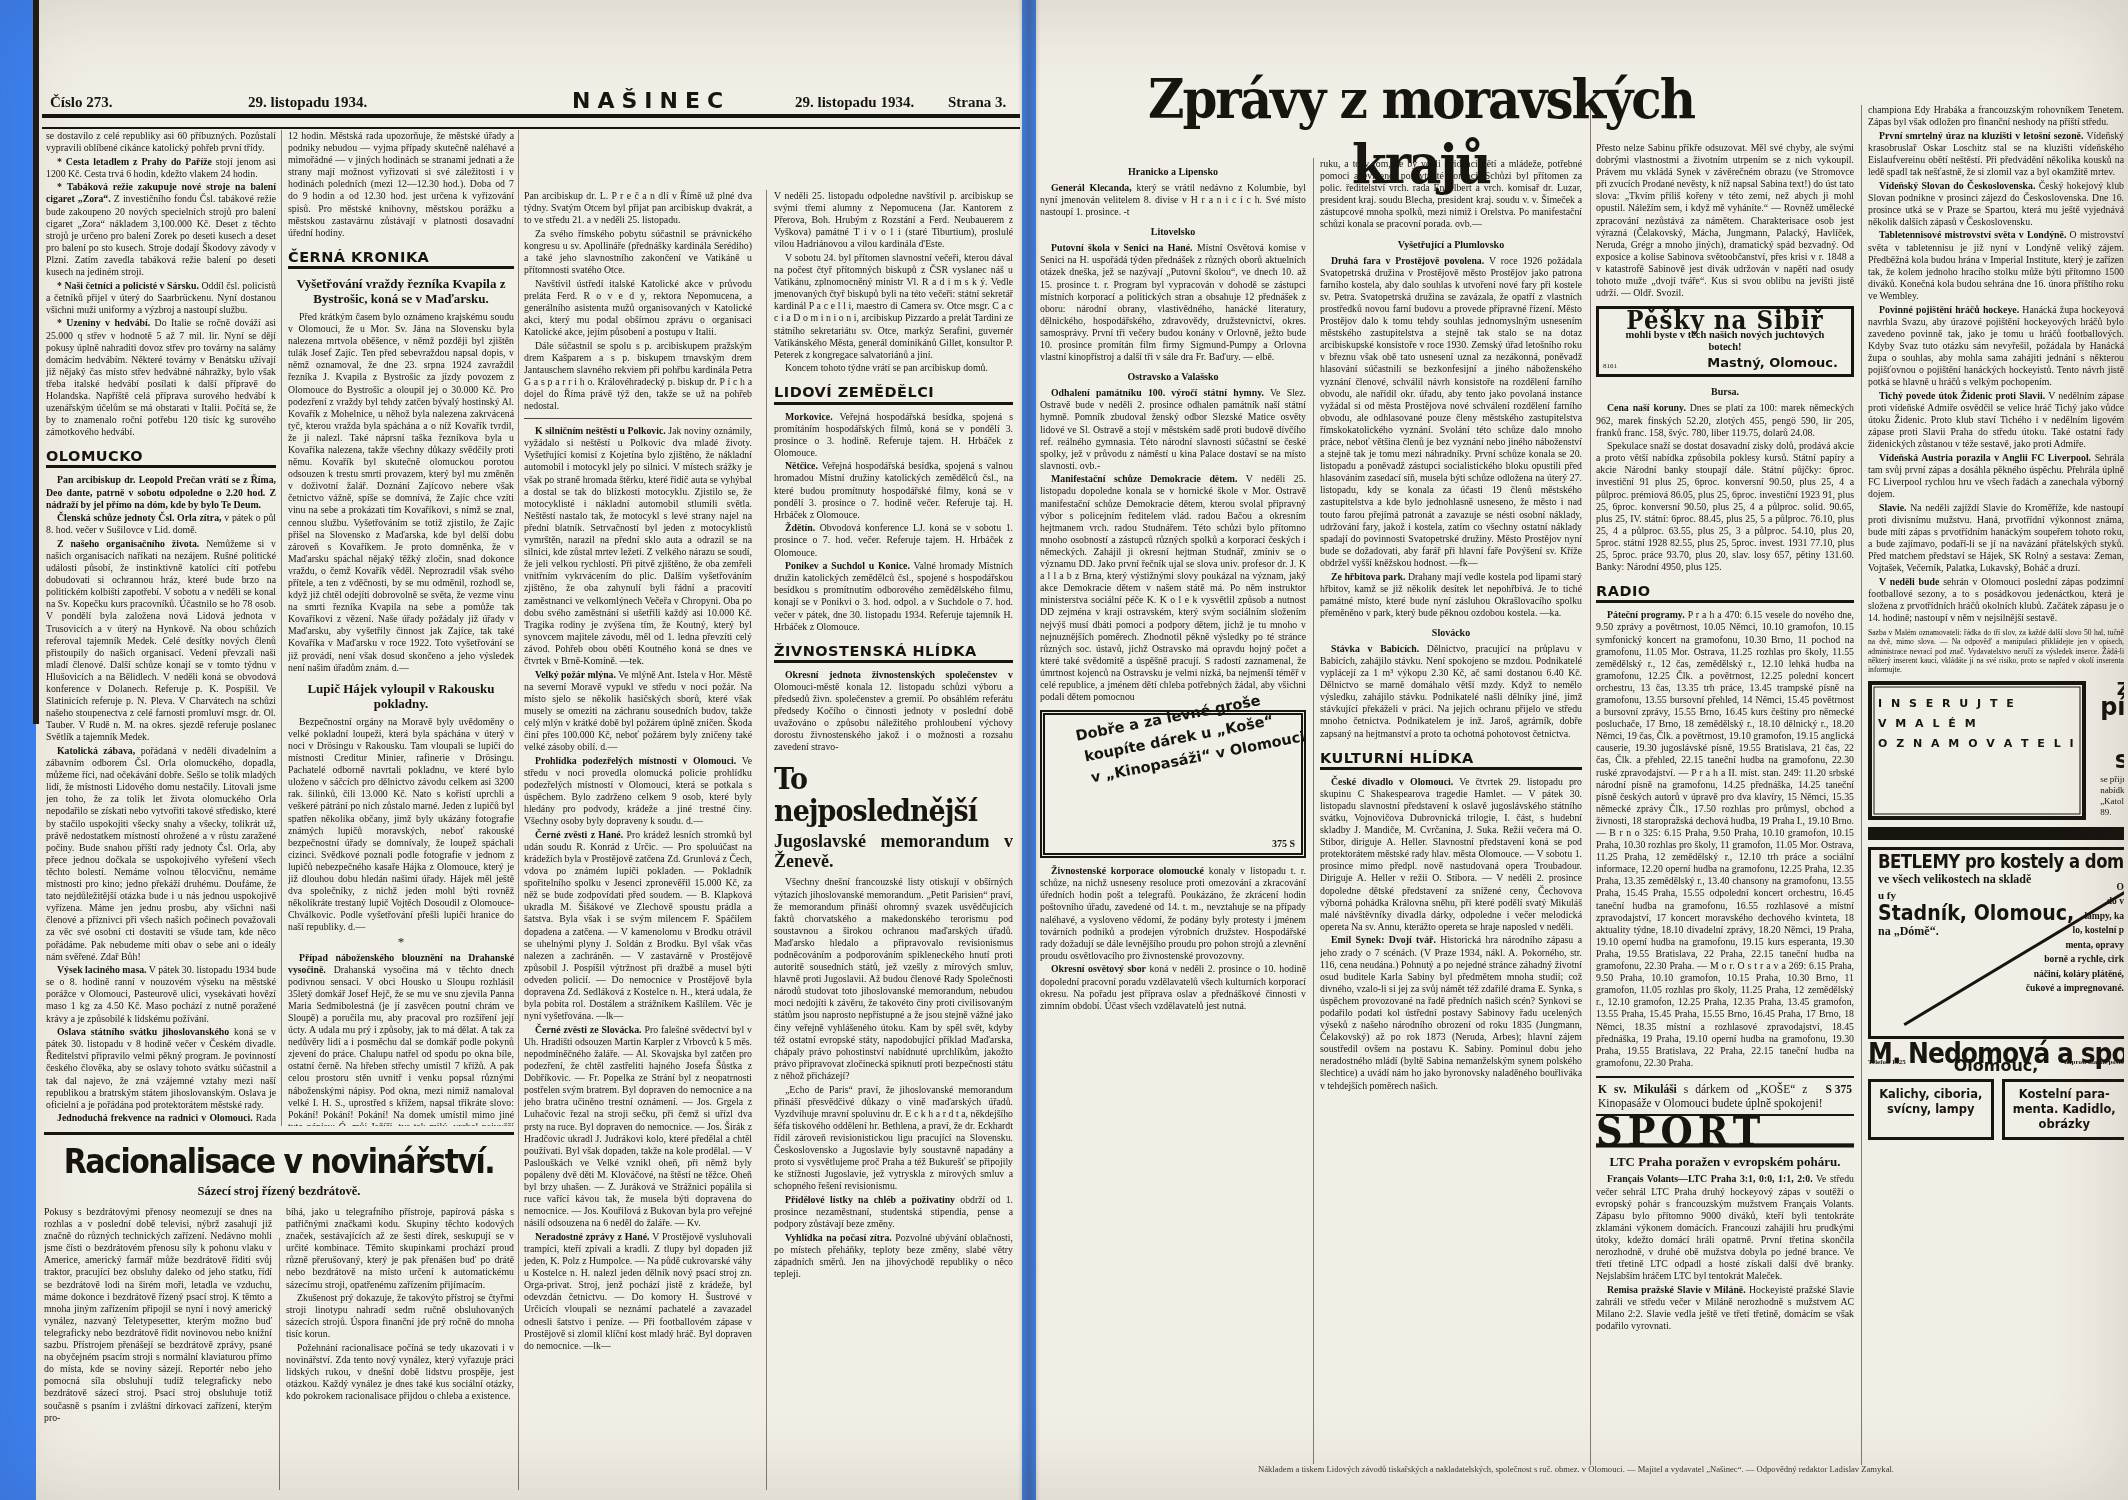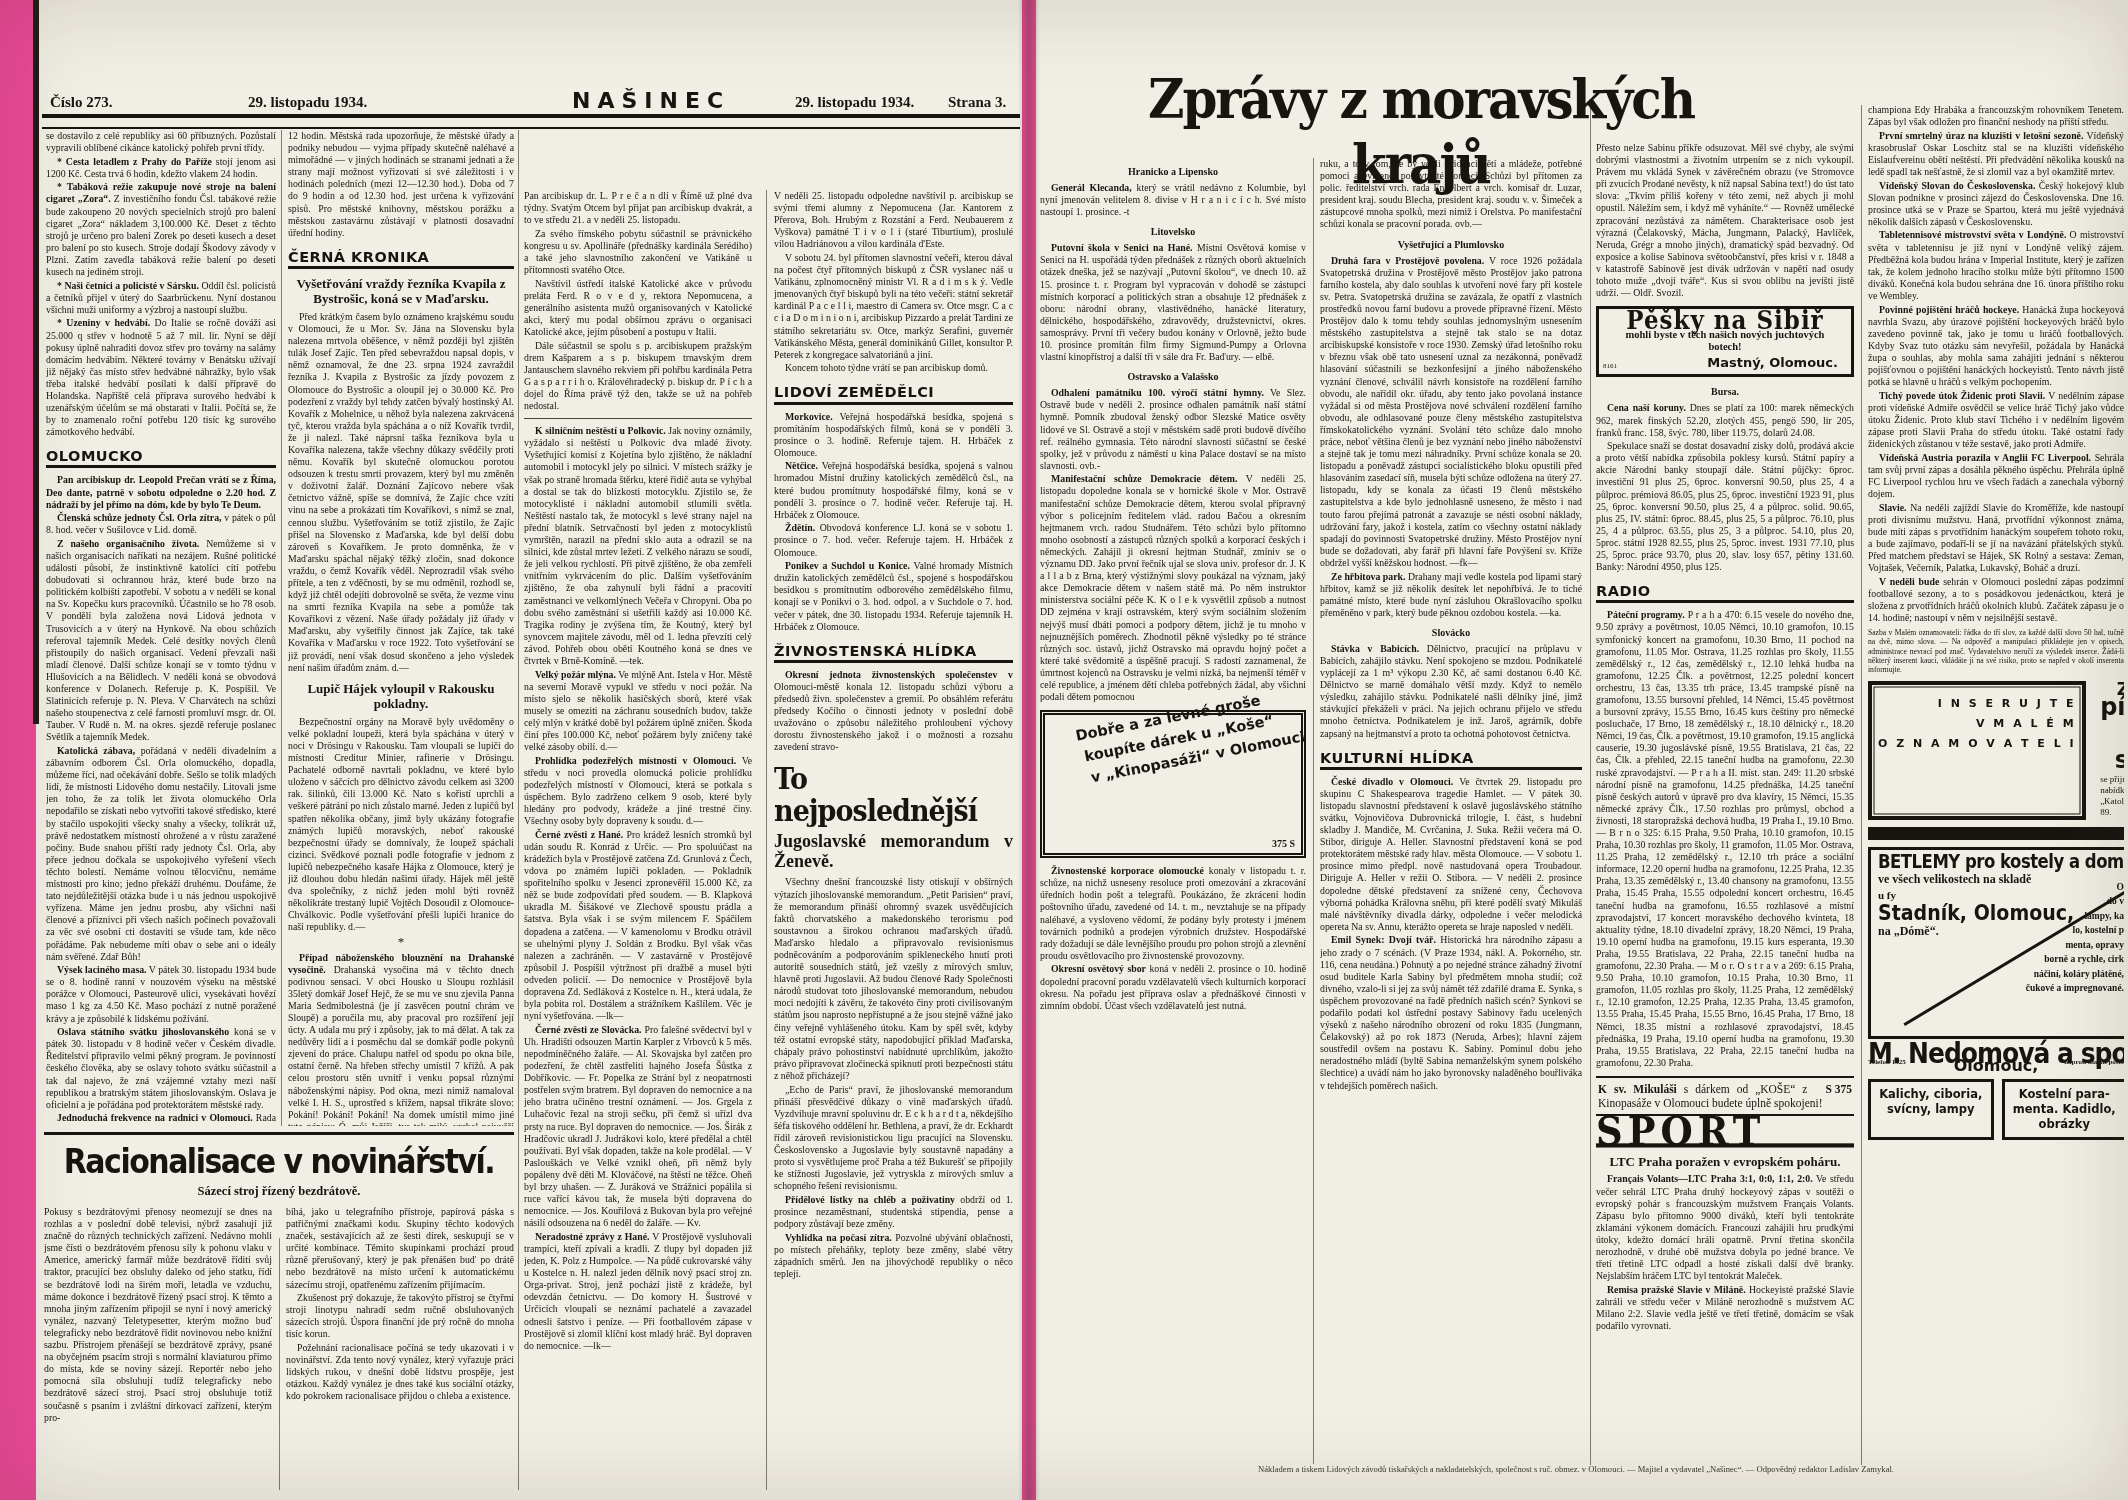--- a/index.html
+++ b/index.html
@@ -1,17 +1,17 @@
 <!DOCTYPE html>
 <html lang="cs" style="--paper: #f1eee5; --ink: #181410;"><head>
 <meta charset="utf-8">
 <style>
 :root{--paper:#f1eee5;--ink:#181410;--faded:#3a352e;}
 html,body{margin:0;padding:0;}
-#stage{position:relative;width:2128px;height:1500px;background:#ec4899;overflow:hidden;
+#stage{position:relative;width:2128px;height:1500px;background:#3b82f6;overflow:hidden;
   font-family:"Liberation Serif",serif;color:var(--ink);}
 #stage::after{content:"";position:absolute;inset:0;pointer-events:none;
   box-shadow:inset 0 0 90px rgba(60,50,35,.18);}
 .page{position:absolute;top:0;height:1500px;background:var(--paper);}
 #page-left{left:36px;width:986px;}
 #page-right{left:1036px;width:1092px;}
 .fold{position:absolute;top:0;left:1018px;width:22px;height:1500px;
   background:linear-gradient(90deg,rgba(70,60,45,0) 0%,rgba(70,60,45,.35) 50%,rgba(70,60,45,0) 100%);}
 .edgebar{position:absolute;left:33px;top:0;width:6px;height:724px;background:#201b14;}
 .colrule{position:absolute;width:1px;background:rgba(35,30,22,.55);}
@@ -60,21 +60,21 @@
 .ad-kos .dl{font-family:"DejaVu Sans",sans-serif;font-weight:bold;font-size:14.5px;line-height:22px;white-space:nowrap;}
 .ad-kos .dl:nth-child(2){padding-left:14px;}
 .ad-kos .dl:nth-child(3){padding-left:28px;}
 .ad-kos .code{position:absolute;right:6px;bottom:3px;font-weight:bold;font-size:10px;}
 .ad-mikulas{border:0;border-top:2px solid var(--ink);border-bottom:2px solid var(--ink);
   padding:4px 2px;font-size:11.5px;line-height:14px;text-align:justify;}
 .ad-mikulas .code{float:right;font-weight:bold;margin-left:18px;}
 .adrow{display:flex;gap:8px;margin:7px 0;}
 .adrow .adbox{flex:1;margin:0;}
 .ad-inserujte{border:4px solid var(--ink);box-shadow:inset 0 0 0 1.5px var(--paper),inset 0 0 0 2.5px var(--ink);
-  padding:9px 6px;text-align:right;}
+  padding:9px 6px;text-align:left;}
 .ad-inserujte .l{font-family:"DejaVu Sans",sans-serif;font-weight:bold;font-size:11px;letter-spacing:2.5px;line-height:20px;white-space:nowrap;}
 .ad-cut{border-right:none;}
 .ad-pisarka{padding:2px 0 2px 6px;text-align:left;border:none;}
 .ad-pisarka .b1{font-family:"DejaVu Sans",sans-serif;font-weight:bold;font-size:17px;text-align:center;}
 .ad-pisarka .b2{font-family:"DejaVu Sans",sans-serif;font-weight:bold;font-size:24px;line-height:25px;text-align:center;transform:scaleY(1.05);}
 .ad-pisarka .s{font-size:9px;line-height:11px;margin-top:3px;text-align:left;}
 .ad-stadnik{height:176px;text-align:left;border-right:none;}
 .ad-stadnik .t{font-family:"DejaVu Sans",sans-serif;font-weight:bold;font-size:16.5px;letter-spacing:-.5px;transform:scaleY(1.2);transform-origin:left top;white-space:nowrap;}
 .ad-stadnik .l1{font-weight:bold;font-size:12px;margin-top:6px;}
 .ad-stadnik .l2{font-weight:bold;font-size:11px;margin-top:4px;}

